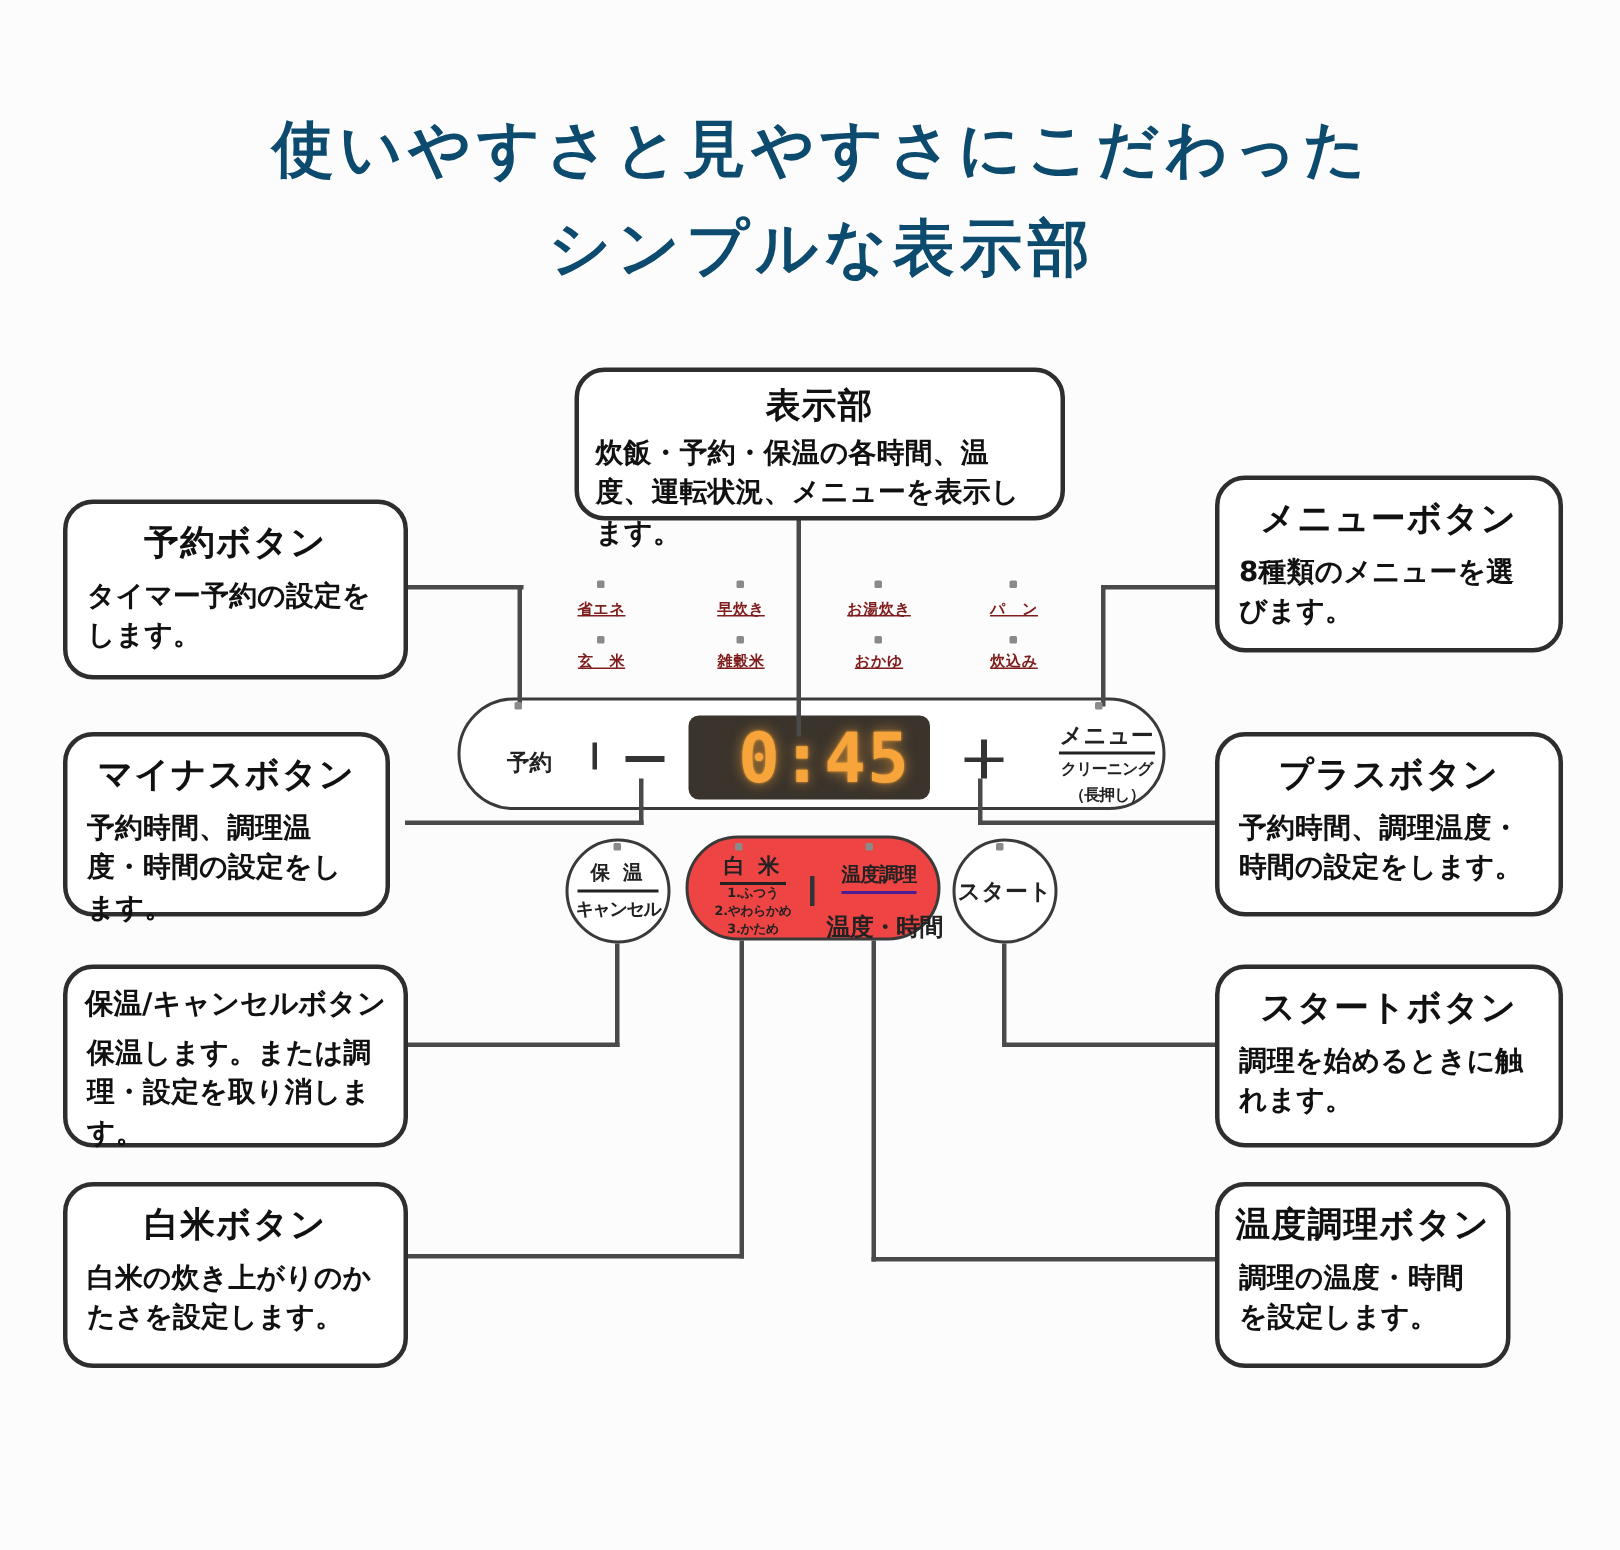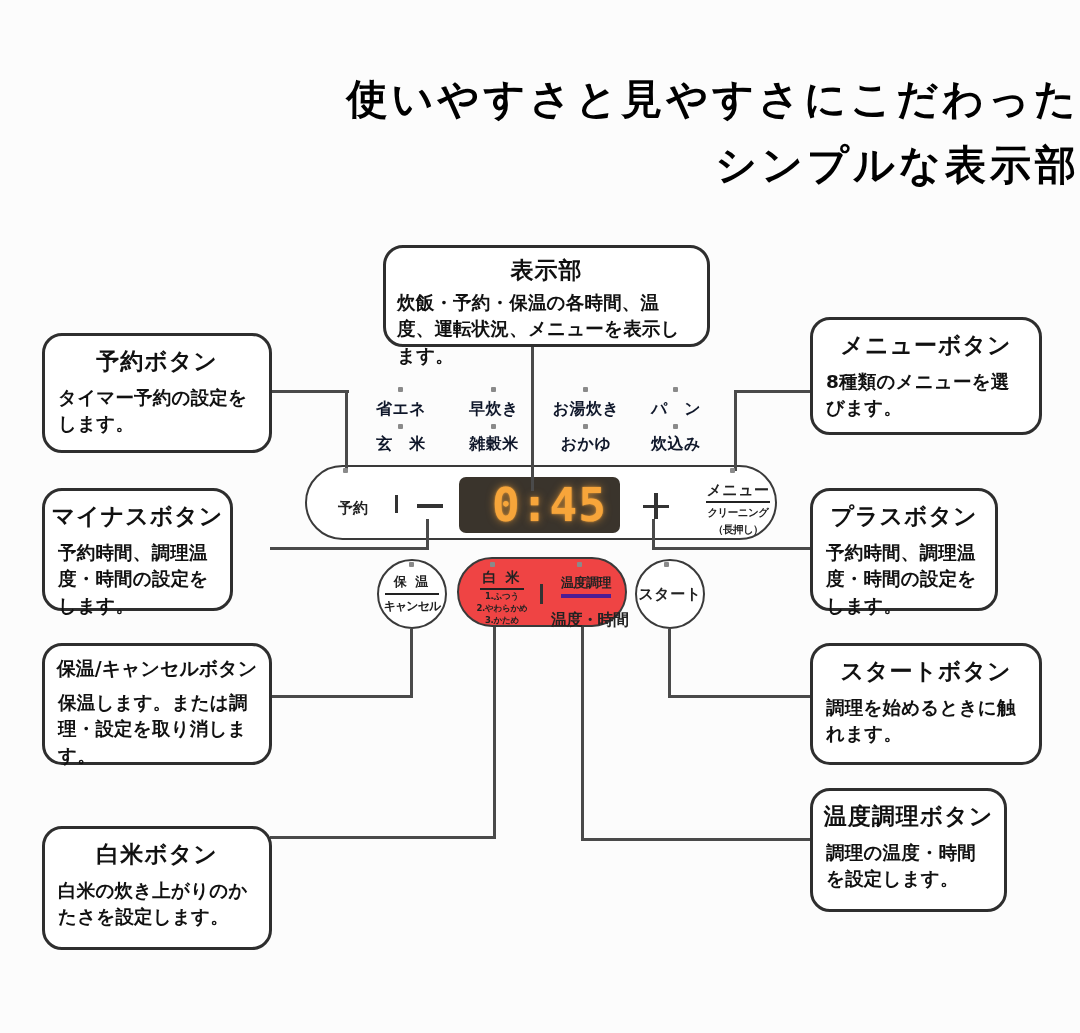--- a/index.html
+++ b/index.html
@@ -1,48 +1,48 @@
 <!DOCTYPE html>
 <html><head>
 <meta charset="utf-8">
 <style>
   * { margin:0; padding:0; box-sizing:border-box; }
   body { background:#ffffff; font-family:"DejaVu Sans","Liberation Sans",sans-serif; }
   .canvas { position:relative; width:1080px; height:1033px; margin:0 auto; background:#fcfcfc; overflow:hidden; }
 
   
-  .title-line { position:absolute; left:16px; right:0; text-align:right; color:#000000;
+  .title-line { position:absolute; left:16px; right:0; text-align:center; color:#0c4a6e;
                 font-size:41px; font-weight:600; letter-spacing:4px; }
   #title1 { top:72px; } #title2 { top:138px; }
 
   
   .callout { position:absolute; background:#ffffff; border:3px solid #2e2e2e; border-radius:20px; z-index:3; }
   .c-title { margin-top:10px; text-align:center; font-size:23px; font-weight:700; color:#111; letter-spacing:1px; }
   .c-title.sm { font-size:19px; letter-spacing:0; }
   .c-body { margin-top:8px; padding:0 13px; font-size:18.5px; font-weight:600; color:#111;
             line-height:1.42; letter-spacing:0.2px; }
   #co-display { left:383px; top:245px; width:327px; height:102px; }
   #co-display .c-title { margin-top:7px; }
   #co-display .c-body { margin-top:4px; padding:0 11px; }
   #co-reserve   { left:42px;  top:333px; width:230px; height:120px; }
-  #co-minus     { left:42px;  top:488px; width:191px; height:123px; }
+  #co-minus     { left:42px;  top:488px; width:218px; height:123px; }
   #co-keepwarm  { left:42px;  top:643px; width:230px; height:122px; }
-  #co-whiterice { left:42px;  top:788px; width:230px; height:124px;margin-top:38px; }
+  #co-whiterice { left:42px;  top:788px; width:230px; height:124px; }
   #co-menu      { left:810px; top:317px; width:232px; height:118px; }
-  #co-plus      { left:810px; top:488px; width:188px; height:123px; }
+  #co-plus      { left:810px; top:488px; width:232px; height:123px; }
   #co-start     { left:810px; top:643px; width:232px; height:122px; }
   #co-tempcook  { left:810px; top:788px; width:197px; height:124px; }
 
   
   .line { position:absolute; background:#4a4a4a; z-index:1; }
 
   
   .dot { position:absolute; width:5px; height:5px; background:#8a8a8a; border-radius:1px; z-index:5; }
-  .ind-label { position:absolute; transform:translateX(-50%); font-size:16px; font-weight:700;
-               color:#0f172a; letter-spacing:0.5px; white-space:nowrap; z-index:2; }
+  .ind-label { position:absolute; transform:translateX(-50%); font-size:10px; font-weight:700;
+               color:#7f1d1d; letter-spacing:0.5px; white-space:nowrap; z-index:2;text-decoration:underline; }
 
   
   #panel { position:absolute; left:305px; top:465px; width:472px; height:75px; background:#ffffff;
            border:2.5px solid #3a3a3a; border-radius:38px; }
   #lbl-reserve { position:absolute; left:23px; top:32px; width:46px; text-align:center;
                  font-size:15px; font-weight:700; color:#222; }
   .vbar { position:absolute; width:2.5px; height:18px; background:#333; top:28px; }
   #vbar1 { left:88px; }
   #minus-btn { position:absolute; left:110px; top:37px; width:26px; height:3.5px; background:#333; }
   #display { position:absolute; left:152px; top:10px; width:161px; height:56px; background:#3a342c;
@@ -70,21 +70,21 @@
   .start-label { font-size:15px; font-weight:700; letter-spacing:0.5px; }
   #btn-pill { position:absolute; left:457px; top:557px; width:170px; height:70px; background:#ef4444;
               border:2.5px solid #3a3a3a; border-radius:36px; z-index:2; color:#222; }
   #wr-block { position:absolute; left:11px; top:8px; width:64px; text-align:center; }
   .wr-title { display:inline-block; font-size:14px; font-weight:700; letter-spacing:2px;
               border-bottom:2px solid #222; padding:0 3px 1px; }
   .wr-opt { font-size:8.5px; font-weight:700; line-height:1.3; letter-spacing:-0.2px; margin-top:1px; white-space:nowrap; }
   .pill-divider { position:absolute; left:81px; top:25px; width:2.5px; height:20px; background:#333; }
   #tc-block { position:absolute; left:92px; top:13px; width:70px; text-align:center; }
   .tc-top { display:inline-block; font-size:13px; font-weight:700; letter-spacing:-0.5px;
-            border-bottom:4px solid #4c1d95; padding-bottom:2px; }
+            border-bottom:2px solid #4c1d95; padding-bottom:2px; }
   .tc-bottom { font-size:16px; font-weight:700; letter-spacing:-0.5px; margin-top:12px; white-space:nowrap; }
 </style>
 </head>
 <body>
 
 <div class="canvas">
 
   <div class="title-line" id="title1">使いやすさと見やすさにこだわった</div>
   <div class="title-line" id="title2">シンプルな表示部</div>
 

